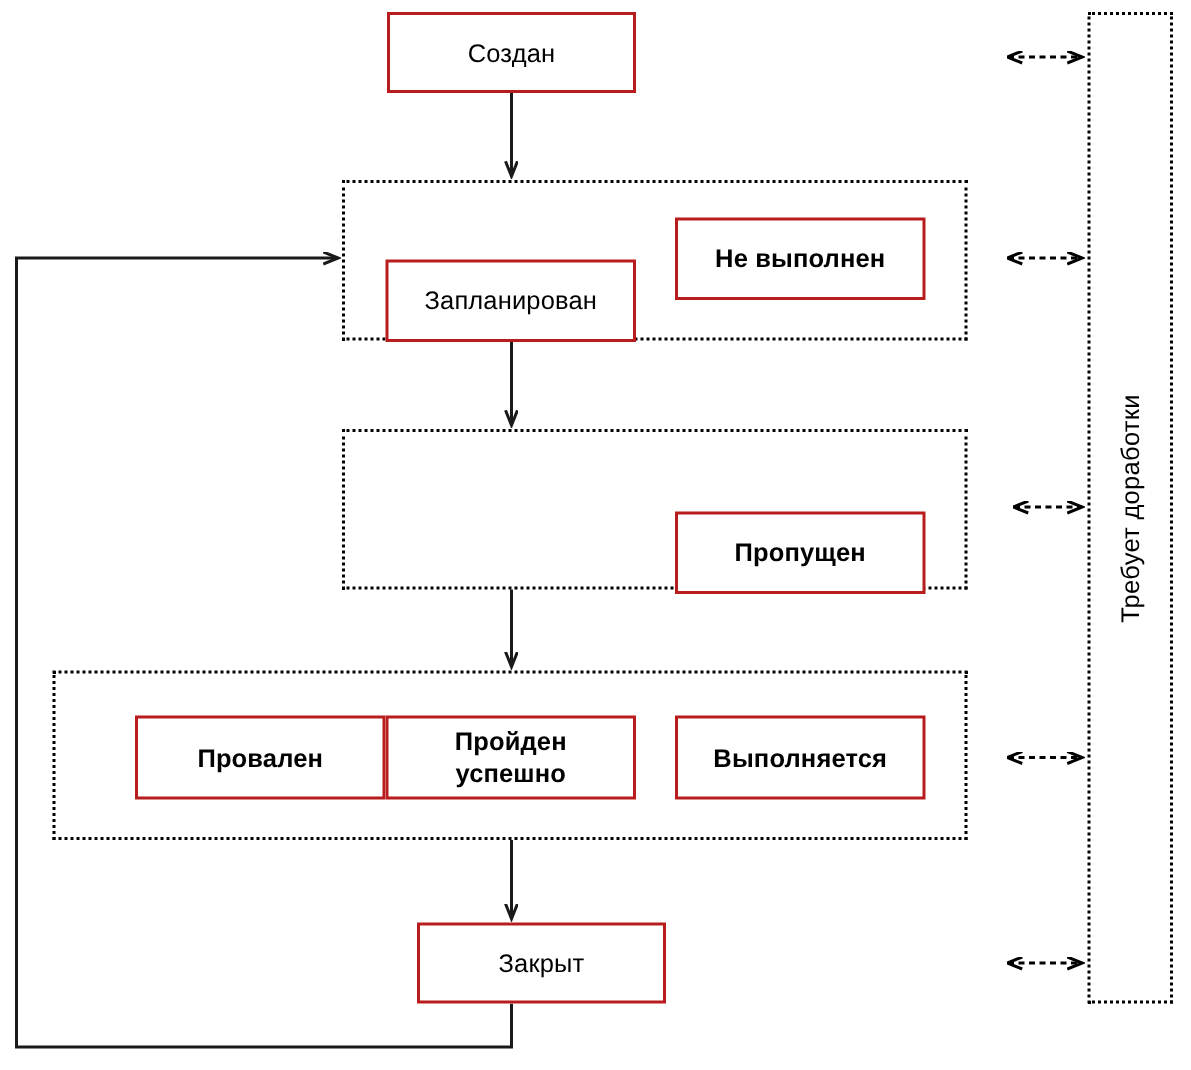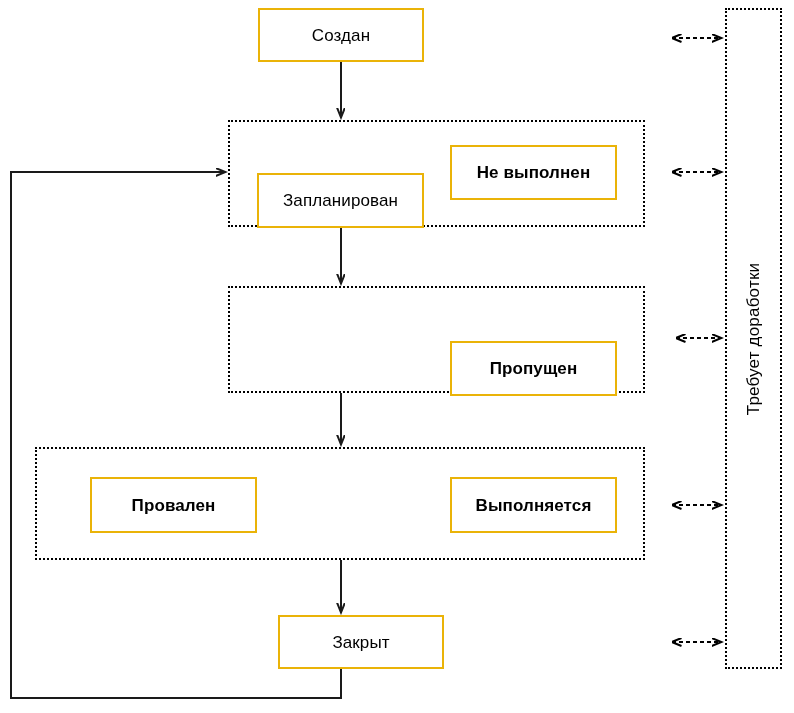--- a/index.html
+++ b/index.html
@@ -22,21 +22,21 @@
     position: absolute;
     left: 0;
     top: 0;
     width: 794px;
     height: 713px;
     pointer-events: none;
   }
   .node {
     position: absolute;
     box-sizing: border-box;
-    border: 2px solid #eab308;
+    border: 2px solid #b91c1c;
     background: #ffffff;
     display: flex;
     align-items: center;
     justify-content: center;
     text-align: center;
     font-size: 17px;
     line-height: 21px;
     color: #000000;
     letter-spacing: 0.1px;
   }
@@ -130,20 +130,21 @@
 
   <div class="node" style="left:257px; top:145px; width:167px; height:55px;margin-top:28px;">Запланирован</div>
 
   <div class="node bold" style="left:450px; top:145px; width:167px; height:55px;">Не выполнен</div>
 
 
   <div class="node bold" style="left:450px; top:311px; width:167px; height:55px;margin-top:30px;">Пропущен</div>
 
   <div class="node bold" style="left:63px; top:477px; width:167px; height:56px;margin-left:27px;">Провален</div>
 
+  <div class="node bold" style="left:257px; top:477px; width:167px; height:56px; padding:0 22px;">Пройден успешно</div>
 
   <div class="node bold" style="left:450px; top:477px; width:167px; height:56px;">Выполняется</div>
 
   <div class="node" style="left:258px; top:615px; width:166px; height:54px;margin-left:20px;">Закрыт</div>
 
   <div class="sidepanel" style="left:725px; top:8px; width:57px; height:661px;">
     <span class="sidepanel-label">Требует доработки</span>
   </div>
 
 </div>

